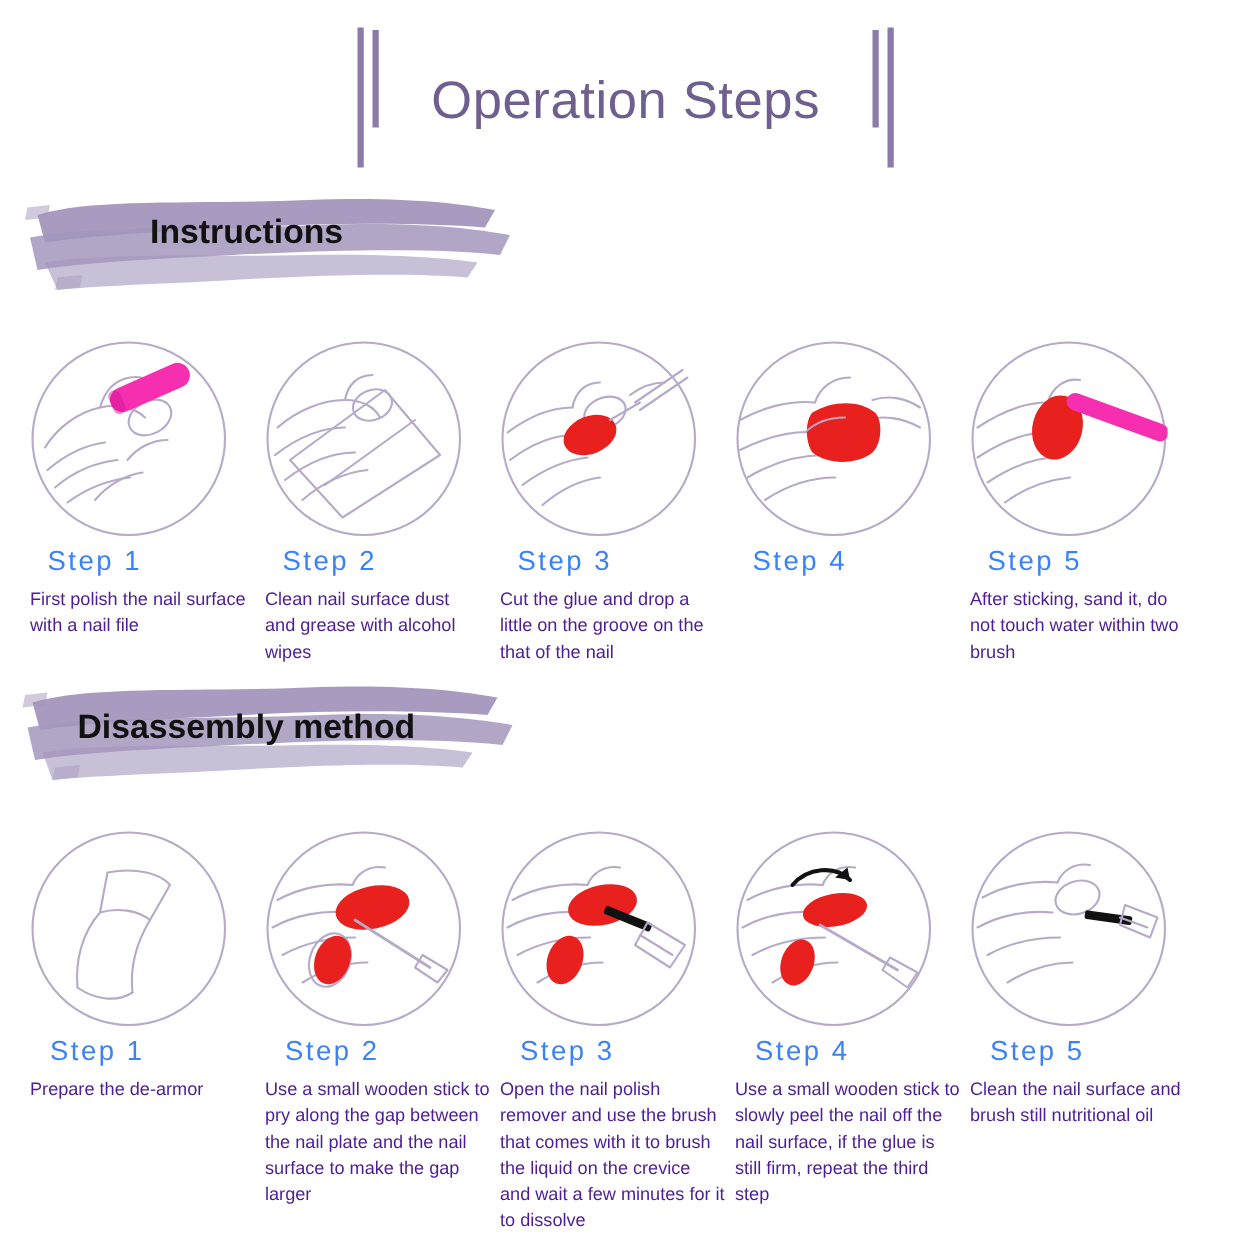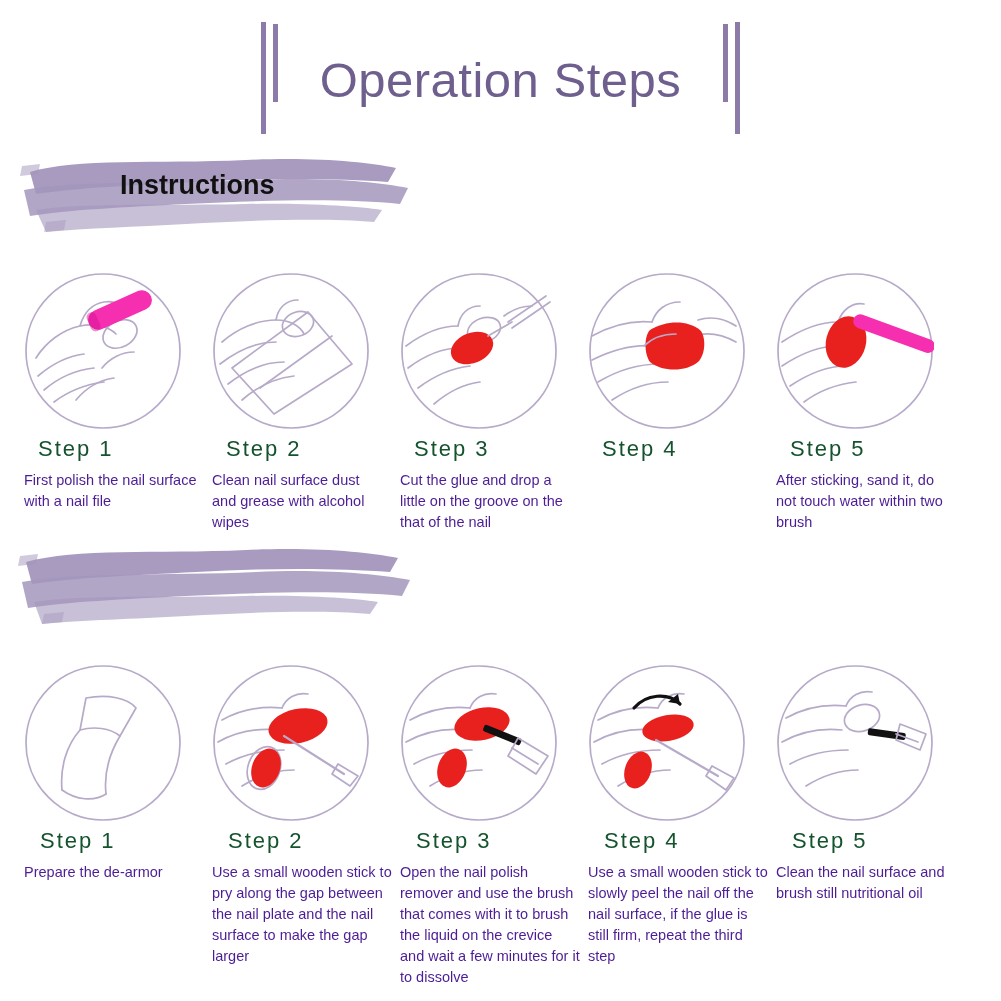--- a/index.html
+++ b/index.html
@@ -34,21 +34,21 @@
   }
   .title-bars-left .bar, .title-bars-right .bar {
     width: 5px;
     background: #8c7aa8;
   }
   .title-bars-left .b1 { height: 112px; }
   .title-bars-left .b2 { height: 78px; margin-top: 2px; }
   .title-bars-right .b1 { height: 78px; margin-top: 2px; }
   .title-bars-right .b2 { height: 112px; }
   .title-text {
-    font-size: 49px;
+    font-size: 42px;
     color: #6f5f8e;
     letter-spacing: 0.5px;
     padding: 0 42px;
     white-space: nowrap;
     margin-top: 4px;
   }
 
   
   .banner {
     position: absolute;
@@ -90,21 +90,21 @@
     width: 158px;
     height: 158px;
     position: relative;
     margin: 0 auto 0 2px;
   }
   .circle-box svg { display: block; }
 
   .step-label {
     margin-top: 6px;
     font-size: 22px;
-    color: #14532d;
+    color: #3b82f6;
     letter-spacing: 2px;
     text-align: left;
     padding-left: 16px;
   }
   .step-desc {
     margin-top: 8px;
     font-size: 14.5px;
     line-height: 1.45;
     color: #4c1d95;
     padding-left: 2px;
@@ -269,20 +269,21 @@
   </div>
 
   <div class="banner" id="banner-disassembly">
     <svg width="400" height="88" viewBox="0 0 400 88">
       <path d="M10,22 C60,8 140,14 230,10 C300,7 350,12 382,18 L374,32 C320,28 250,28 180,32 C120,35 56,38 16,44 Z" fill="#a396bc" opacity="0.95"></path>
       <path d="M6,42 C60,32 150,36 240,32 C310,29 360,34 394,40 L386,56 C330,50 250,52 170,56 C110,59 48,62 12,68 Z" fill="#a396bc" opacity="0.85"></path>
       <path d="M18,62 C70,54 150,58 230,56 C290,55 336,58 362,62 L354,74 C306,70 240,72 170,76 C118,79 66,80 26,84 Z" fill="#a396bc" opacity="0.6"></path>
       <path d="M4,16 L22,14 L20,24 L2,26 Z" fill="#a396bc" opacity="0.5"></path>
       <path d="M28,74 L48,72 L46,82 L26,84 Z" fill="#a396bc" opacity="0.45"></path>
     </svg>
+    <div class="banner-label">Disassembly method</div>
   </div>
 
   <div class="row" id="row-disassembly">
 
     <div class="step">
       <div class="circle-box">
         <svg width="158" height="158" viewBox="0 0 158 158">
           <circle class="circ" cx="79" cy="79" r="77"></circle>
           <g class="ln">
             <path d="M62,34 C84,30 104,34 112,44 L96,72 C86,64 70,62 56,66 Z"></path>

